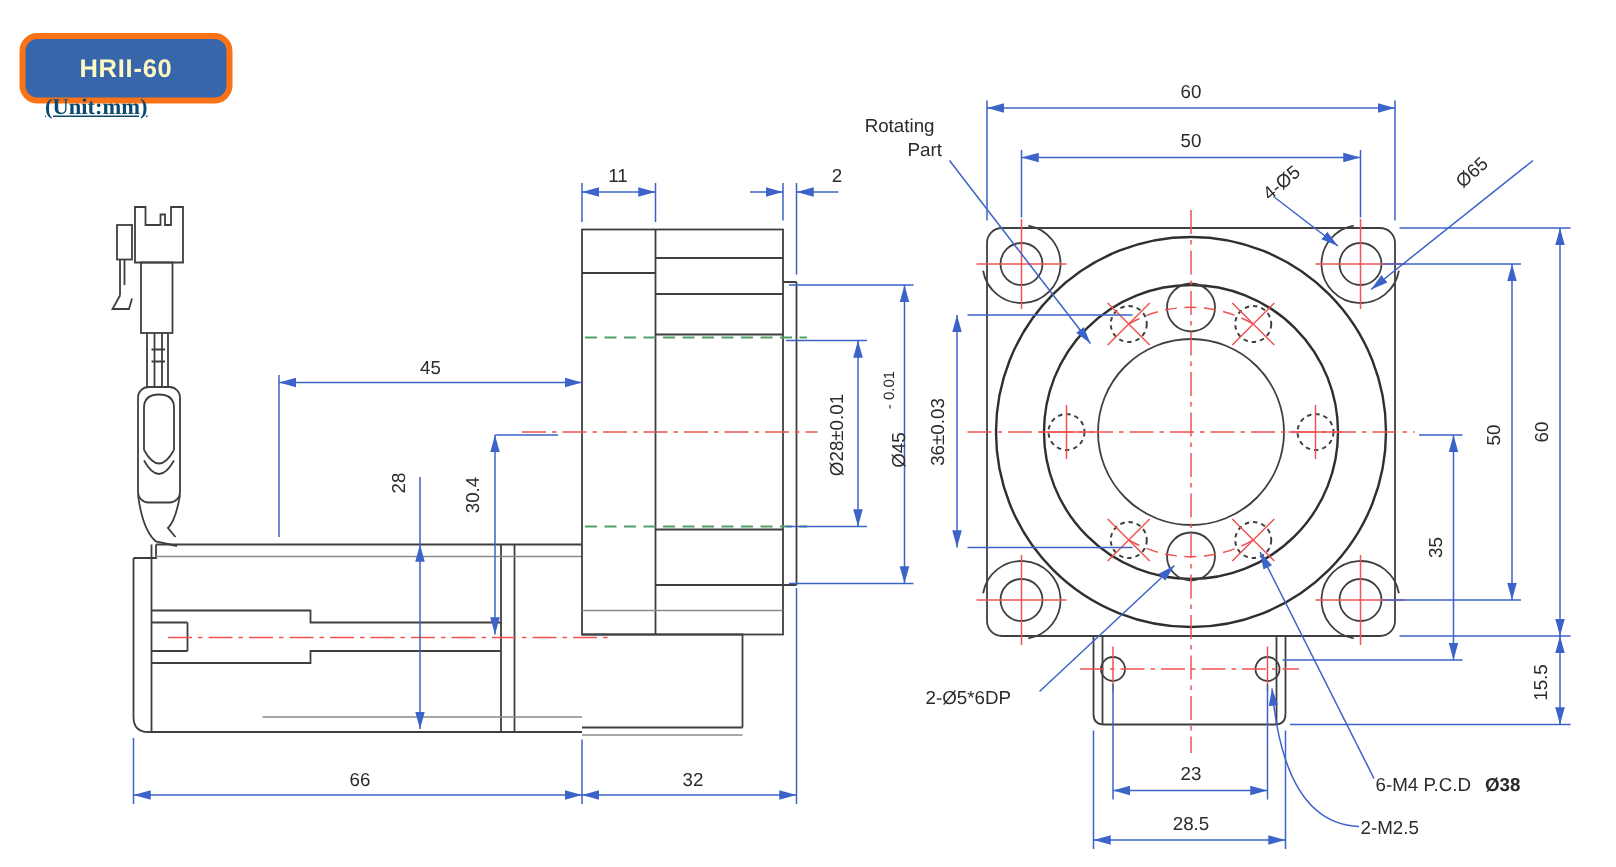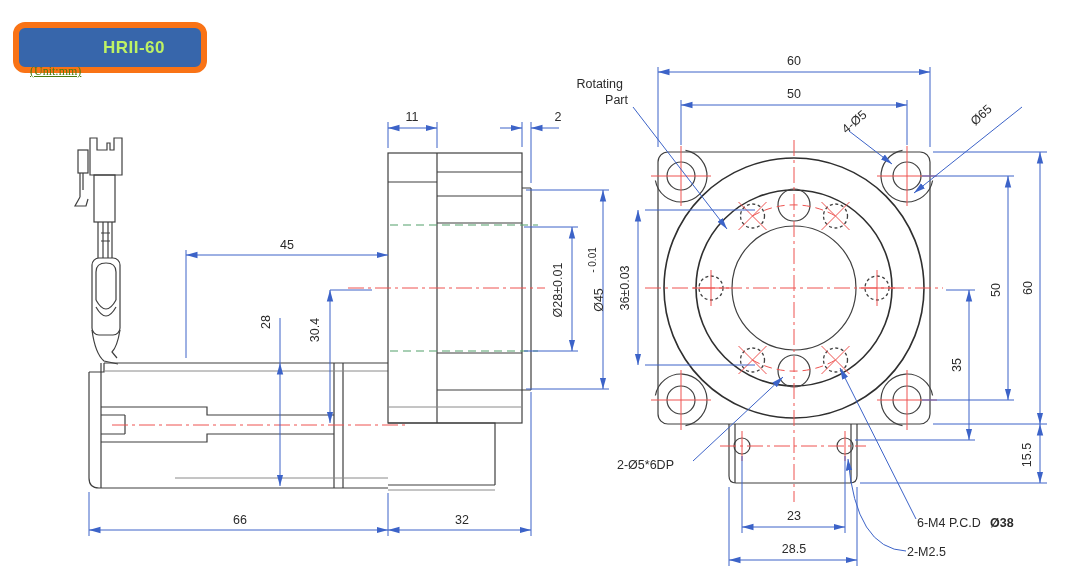--- a/index.html
+++ b/index.html
@@ -1,22 +1,22 @@
 <!DOCTYPE html>
 <html><head>
 <meta charset="utf-8">
 <style>
   html,body{margin:0;padding:0;background:#ffffff;}
   .stage{position:relative;width:1077px;height:578px;background:#fff;overflow:hidden;
          font-family:"Liberation Sans",sans-serif;}
   .badge{position:absolute;left:13px;top:22px;width:134px;height:39px;background:#3766ab;
-         border:6px solid #f97316;border-radius:12px;color:#bef264;font-weight:bold;font-size:17px;
-         display:flex;align-items:center;justify-content:center;letter-spacing:.5px;padding-left:48px;}
-  .unit{position:absolute;left:30px;top:64px;font-family:"Liberation Serif",serif;font-size:12px;
-        color:#4d7c0f;text-decoration:underline;}
+         border:4px solid #f97316;border-radius:12px;color:#fef9c3;font-weight:bold;font-size:17px;
+         display:flex;align-items:center;justify-content:center;letter-spacing:.5px;}
+  .unit{position:absolute;left:30px;top:64px;font-family:"Liberation Serif",serif;font-size:15px;
+        color:#0c4a6e;text-decoration:underline;font-weight:bold;}
   svg{position:absolute;left:0;top:0;}
   text{font-family:"Liberation Sans",sans-serif;font-size:12.5px;fill:#2b2b2b;}
   .tol{font-size:10px;}
   .bold{font-weight:700;}
   .geo{stroke:#3f3f3f;stroke-width:1.2;fill:none;}
   .geo2{stroke:#8a8a8a;stroke-width:1;fill:none;}
   .thick{stroke:#2f2f2f;stroke-width:1.6;fill:none;}
   .dim{stroke:#3c63c8;stroke-width:1;fill:none;}
   .red{stroke:#ee5350;stroke-width:1;fill:none;}
   .redc{stroke:#ee5350;stroke-width:1;fill:none;stroke-dasharray:16,4,3,4;}

